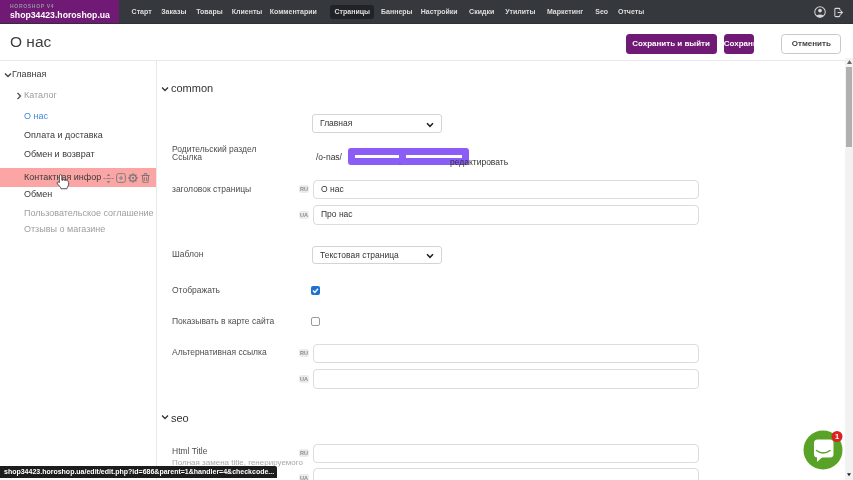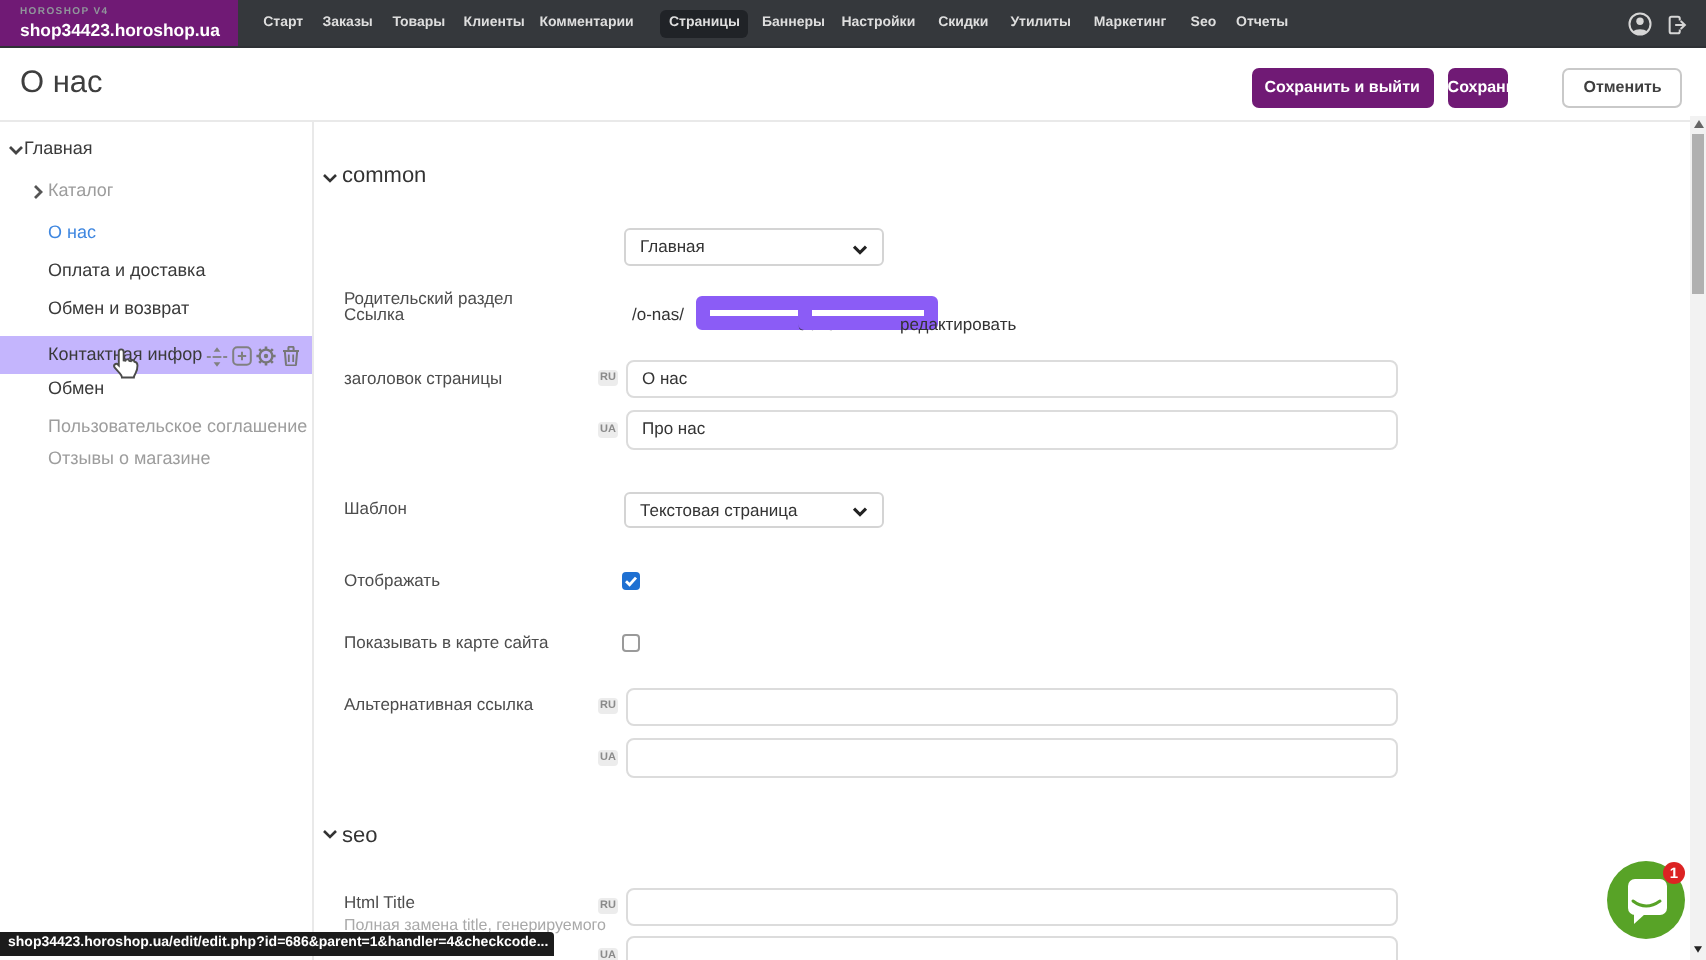--- a/index.html
+++ b/index.html
@@ -21,21 +21,21 @@
 #phead { position:absolute; left:0; top:24px; width:853px; height:37px; background:#fff; border-bottom:1px solid #e9e9e9; }
 #phead h1 { position:absolute; left:10px; top:9px; font-size:15.5px; font-weight:normal; color:#3e3e3e; }
 .btn { position:absolute; top:34px; height:19.5px; border-radius:3.5px; font-size:8px; font-weight:bold; text-align:center; line-height:19.5px; }
 .btn.blue { background:#701a75; color:#fff; }
 .btn.white { background:#fff; color:#3f3f3f; border:1px solid #c9c9c9; line-height:17.5px; }
 
 
 #sideb { position:absolute; left:156px; top:61px; width:1px; height:419px; background:#e9e9e9; }
 .srow { position:absolute; left:0; width:156px; height:19.5px; font-size:9px; color:#3a3a3a; line-height:19.5px; white-space:nowrap; }
 .srow .txt { position:absolute; }
-.srow.hov { background:#c4b5fd; }
+.srow.hov { background:#fca5a5; }
 .gray { color:#9d9d9d; }
 .blue-t { color:#3f87e0; }
 .arr { position:absolute; }
 
 
 .lbl { position:absolute; font-size:8.5px; color:#4d4d4d; white-space:nowrap; line-height:10px; }
 .sect { position:absolute; font-size:11px; font-weight:normal; color:#333; }
 .sel { position:absolute; left:312px; width:130px; height:18.5px; border:1px solid #d4d4d4; border-radius:3px; background:#fff; font-size:8.5px; color:#333; line-height:17px; padding-left:7px; }
 .sel svg { position:absolute; right:7px; top:6.5px; }
 .inp { position:absolute; left:313px; width:386px; height:19.5px; border:1px solid #dcdcdc; border-radius:4px; background:#fff; font-size:8.5px; color:#333; line-height:17.5px; padding-left:7px; }

